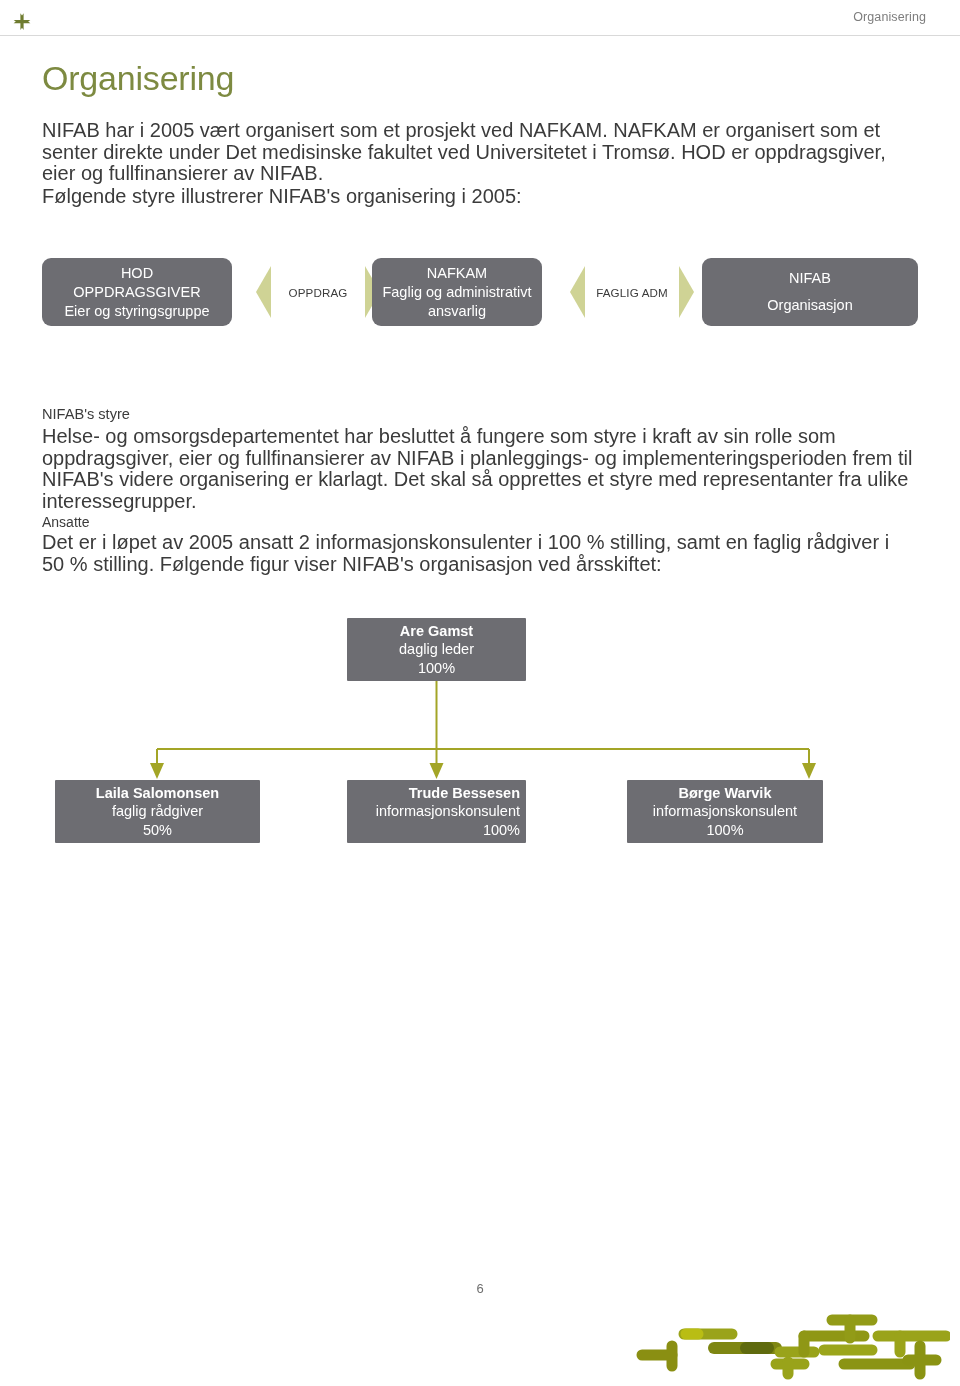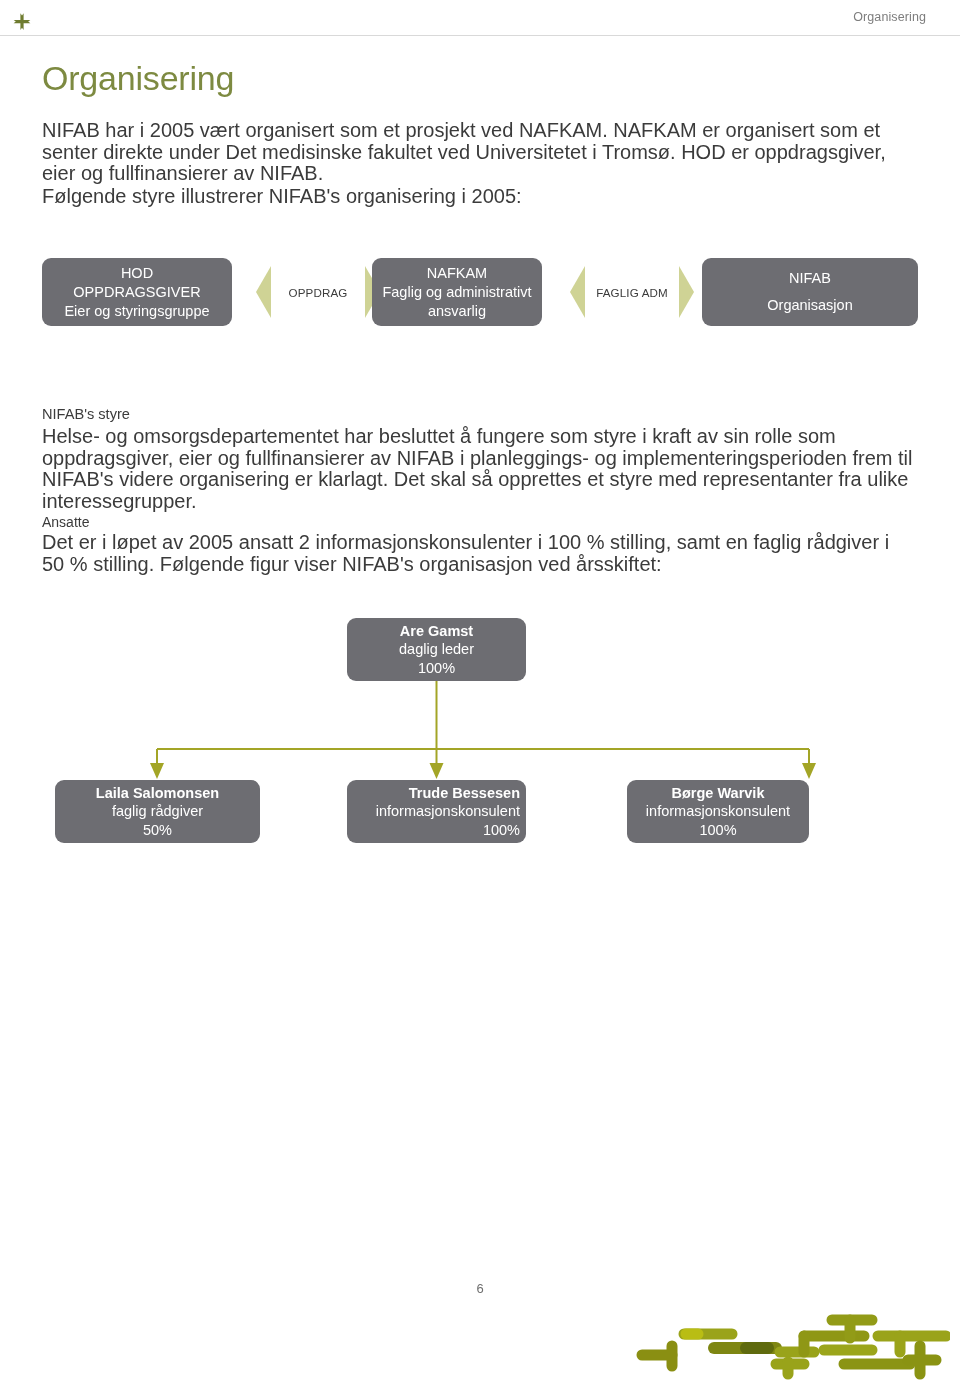--- a/index.html
+++ b/index.html
@@ -124,37 +124,37 @@
   
   #org-chart {
     position: absolute;
     left: 42px; top: 618px;
     width: 876px; height: 232px;
   }
   .org-box {
     position: absolute;
     height: 63px;
     background: #6d6d72;
-    border-radius: 9px;
+    border-radius: 1px;
     color: #ffffff;
     display: flex;
     flex-direction: column;
     align-items: center;
     justify-content: center;
     text-align: center;
     font-size: 14.5px;
     line-height: 18.5px;
     box-sizing: border-box;
     padding: 0 6px;
   }
   .org-box .org-name { font-weight: bold; }
   #org-box-leader { left: 305px; top: 0px;   width: 179px; }
   #org-box-a      { left: 13px;  top: 162px; width: 205px; }
   #org-box-b      { left: 305px; top: 162px; width: 179px; align-items: flex-end; }
-  #org-box-c      { left: 585px; top: 162px; width: 182px; align-items: center; }
+  #org-box-c      { left: 585px; top: 162px; width: 196px; align-items: center; }
 
   #org-connectors { position: absolute; left: 0; top: 0; width: 876px; height: 232px; }
 
   
   #page-number {
     position: absolute;
     left: 0; top: 1281px;
     width: 960px;
     text-align: center;
     font-size: 13px;

